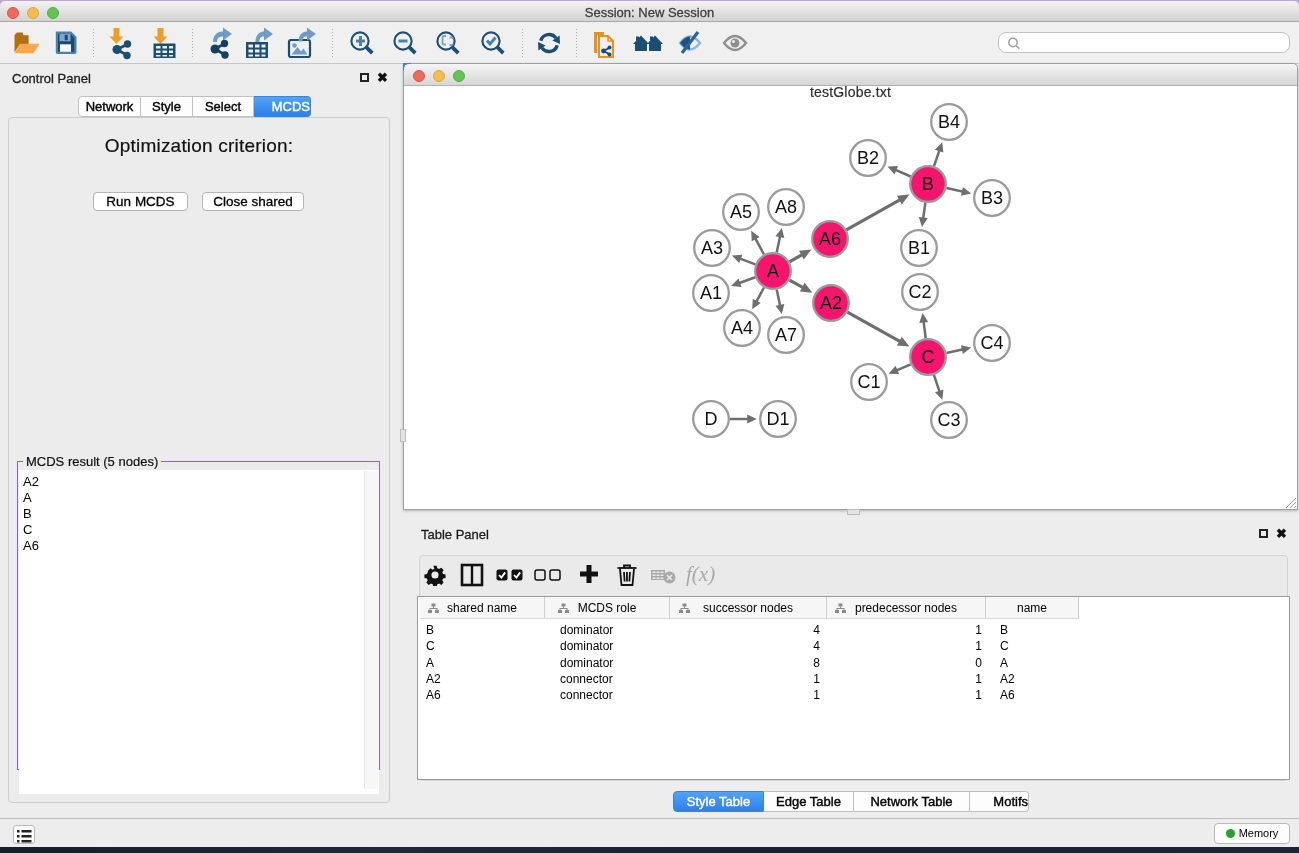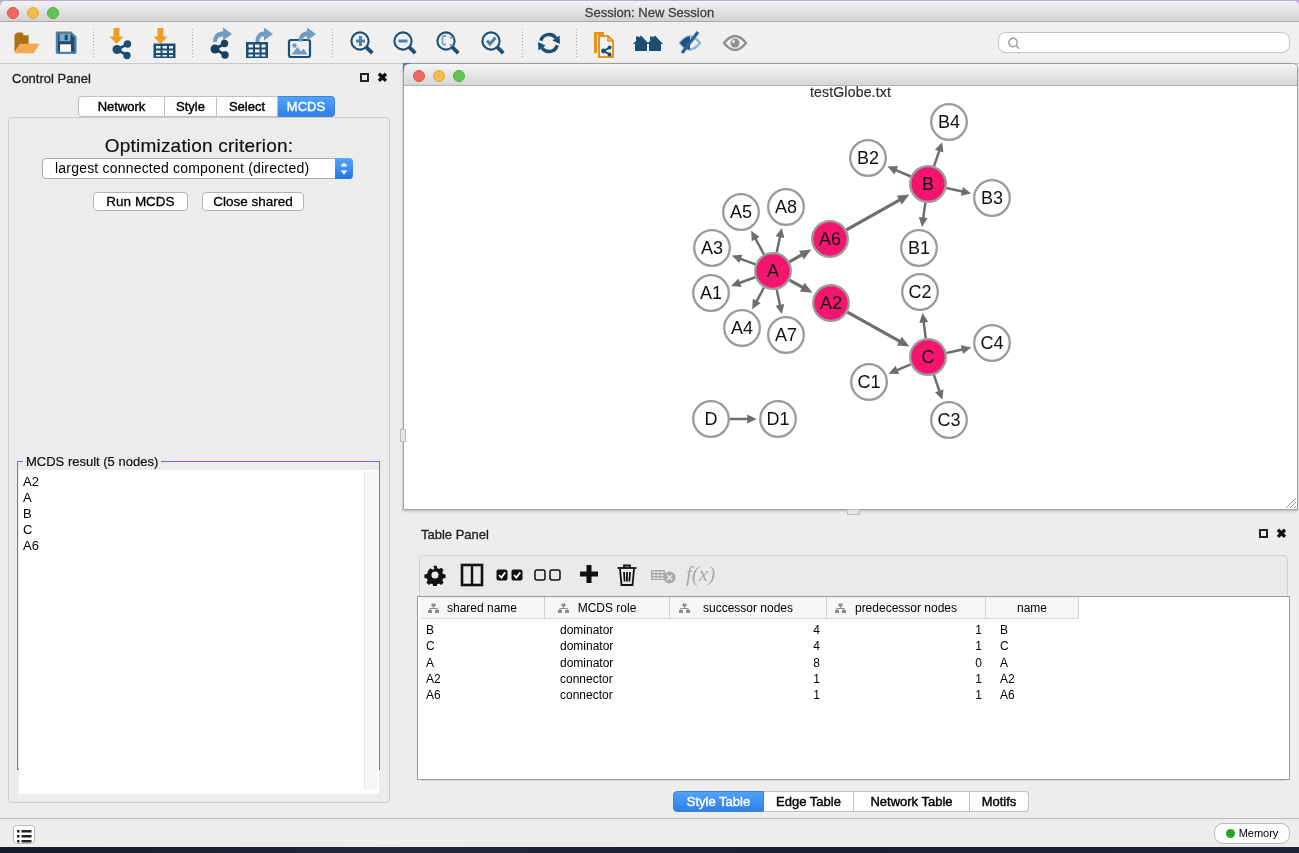--- a/index.html
+++ b/index.html
@@ -19,21 +19,21 @@
 #searchbox svg{position:absolute;left:8px;top:3px;}
 
 #cpanel{position:absolute;left:0;top:64px;width:403px;height:754px;}
 #cpanel .hdr{position:absolute;left:12px;top:7px;font-size:13px;color:#1d1d1d;-webkit-text-stroke:0.3px;}
 .floatico{position:absolute;width:9px;height:9px;border:2px solid #222;}
 .closex{position:absolute;font-size:13px;font-weight:bold;color:#111;}
 #cpbody{position:absolute;left:8px;top:53px;width:382px;height:686px;border:1px solid #cccccc;border-radius:4px;background:#ececec;}
 #cptabs{position:absolute;left:78px;top:32px;height:21px;display:flex;}
 .tab{height:21px;line-height:20px;font-size:13px;-webkit-text-stroke:0.4px;text-align:center;background:#fdfdfd;border:1px solid #c0c0c0;border-left:none;color:#000;}
 .tab.first{border-left:1px solid #c0c0c0;border-radius:4px 0 0 4px;}
-.tab.last{border-radius:0 4px 4px 0;}
+.tab.last{border-radius:0 4px 4px 0;text-align:right;}
 .tab.sel{background:linear-gradient(#51a3f7,#2e7fe8);color:#fff;border-color:#3d84d8;}
 #optlabel{position:absolute;left:0;top:71px;width:382px;text-align:center;font-size:19px;letter-spacing:0.2px;color:#111;-webkit-text-stroke:0.2px;}
 #dropdown{position:absolute;left:42px;top:94px;width:311px;height:21px;background:#fff;border:1px solid #ababab;border-radius:4px;font-size:14px;letter-spacing:0.2px;color:#000;line-height:19px;padding-left:12px;}
 #ddbtn{position:absolute;right:-1px;top:-1px;width:18px;height:21px;border-radius:0 4px 4px 0;background:linear-gradient(#57a8f8,#2276e6);}
 .btn{position:absolute;height:19px;background:#fff;border:1px solid #b4b4b4;border-radius:4px;font-size:13.5px;-webkit-text-stroke:0.3px;text-align:center;line-height:17px;color:#000;}
 #fieldset{position:absolute;left:17px;top:397px;width:363px;height:309px;border:1px solid #8b5cf6;}
 #fslegend{position:absolute;left:5px;top:-8px;background:#ececec;padding:0 3px;font-size:13px;color:#111;z-index:3;-webkit-text-stroke:0.2px;}
 #mcdslist{position:absolute;left:1px;top:8px;width:360px;height:324px;background:#fff;font-size:13px;line-height:16px;padding:4px 0 0 4px;color:#000;}
 #mcdsscroll{position:absolute;right:1px;top:1px;width:14px;height:318px;background:#f7f7f7;border-left:1px solid #e5e5e5;}
 
@@ -50,21 +50,21 @@
 #ttool{position:absolute;left:16px;top:37px;width:869px;height:226px;background:#eaeaea;border:1px solid #d2d2d2;border-radius:4px;}
 #ttable{position:absolute;left:14px;top:78px;width:873px;height:184px;background:#fff;border:1px solid #9a9a9a;font-size:12px;}
 .thead{position:absolute;left:0;top:0;height:22px;background:#f6f6f6;border-bottom:1px solid #d9d9d9;border-right:1px solid #d0d0d0;}
 .thead span{display:block;text-align:center;margin-top:4px;font-size:12px;color:#000;}
 .sortico{position:absolute;top:6px;}
 .trow{position:absolute;font-size:12px;color:#000;}
 #ttabs{position:absolute;left:270px;top:273px;height:21px;display:flex;}
 
 #statusbar{position:absolute;left:0;top:818px;width:1299px;height:29px;background:#ededed;border-top:1px solid #bcbcbc;}
 #listbtn{position:absolute;left:13px;top:6px;width:22px;height:19px;background:#fdfdfd;border:1px solid #b9b9b9;border-radius:3px;}
-#membtn{position:absolute;right:9px;top:4px;width:76px;height:21px;background:#fdfdfd;border:1px solid #b9b9b9;border-radius:9px;font-size:11px;line-height:19px;text-align:center;color:#000;}
+#membtn{position:absolute;right:9px;top:4px;width:76px;height:21px;background:#fdfdfd;border:1px solid #b9b9b9;border-radius:4px;font-size:11px;line-height:19px;text-align:center;color:#000;}
 #membtn i{display:inline-block;width:9px;height:9px;border-radius:50%;background:#27a427;margin-right:4px;vertical-align:-1px;}
 </style></head>
 <body>
 <div id="topstrip"></div>
 <div id="titlebar">
     <div class="tl t1"></div>
     <div class="tl t2"></div>
     <div class="tl t3"></div>
     <div id="title">Session: New Session</div>
   </div>
@@ -189,30 +189,26 @@
         <line x1="9.2" y1="9.7" x2="12.3" y2="12.8" stroke="#9a9a9a" stroke-width="1.4"></line>
       </svg>
     </div>
 </div>
 <div id="cpanel">
   <div class="hdr">Control Panel</div>
   <div class="floatico" style="left:360px;top:9px;"></div>
   <div class="closex" style="left:377px;top:6px;">✖</div>
   <div id="cpbody"></div>
   <div id="cptabs">
-    <div class="tab first" style="width:87px">Network</div>
+    <div class="tab first" style="width:63px">Network</div>
       <div class="tab" style="width:52px">Style</div>
       <div class="tab" style="width:61px">Select</div>
       <div class="tab sel last" style="width:57px">MCDS</div>
   </div>
   <div id="optlabel" style="left:8px;">Optimization criterion:</div>
-  <div id="dropdown">largest connected component (directed)<div id="ddbtn"><svg width="18" height="21">
-          <path d="M5.5 8.5l3.5-4 3.5 4z" fill="#fff"></path>
-          <path d="M5.5 12.5l3.5 4 3.5-4z" fill="#fff"></path>
-        </svg></div></div>
   <div class="btn" style="left:93px;top:128px;width:95px;">Run MCDS</div>
   <div class="btn" style="left:202px;top:128px;width:102px;">Close shared</div>
   <div id="fieldset">
       <div id="fslegend">MCDS result (5 nodes)</div>
     <div id="mcdslist">A2<br>A<br>B<br>C<br>A6<div id="mcdsscroll"></div></div>
   </div>
 </div>
 <div id="netwin">
     <svg style="position:absolute;left:-1px;top:-1px" width="8" height="8">
       <path d="M0 8 L0 0 L8 0 L8 2 L2 2 L2 8 Z" fill="#4f7cc0"></path>

